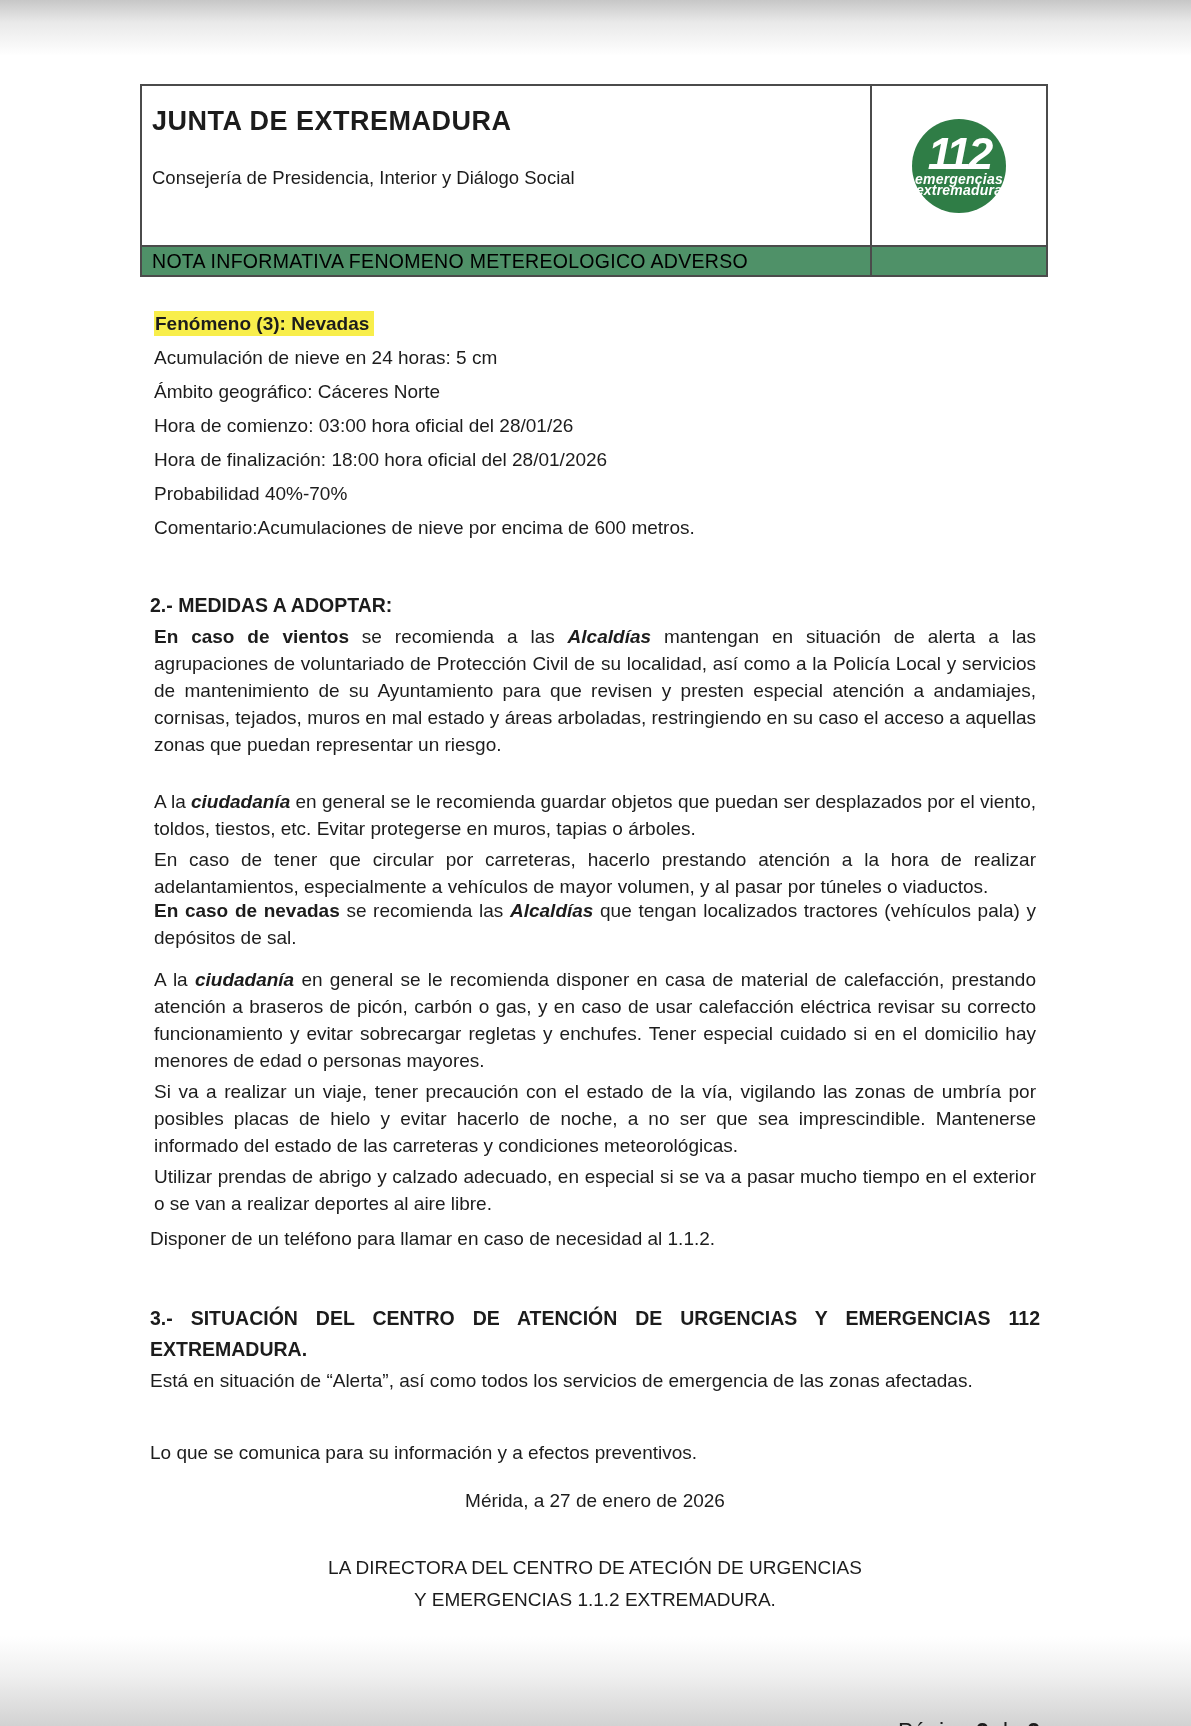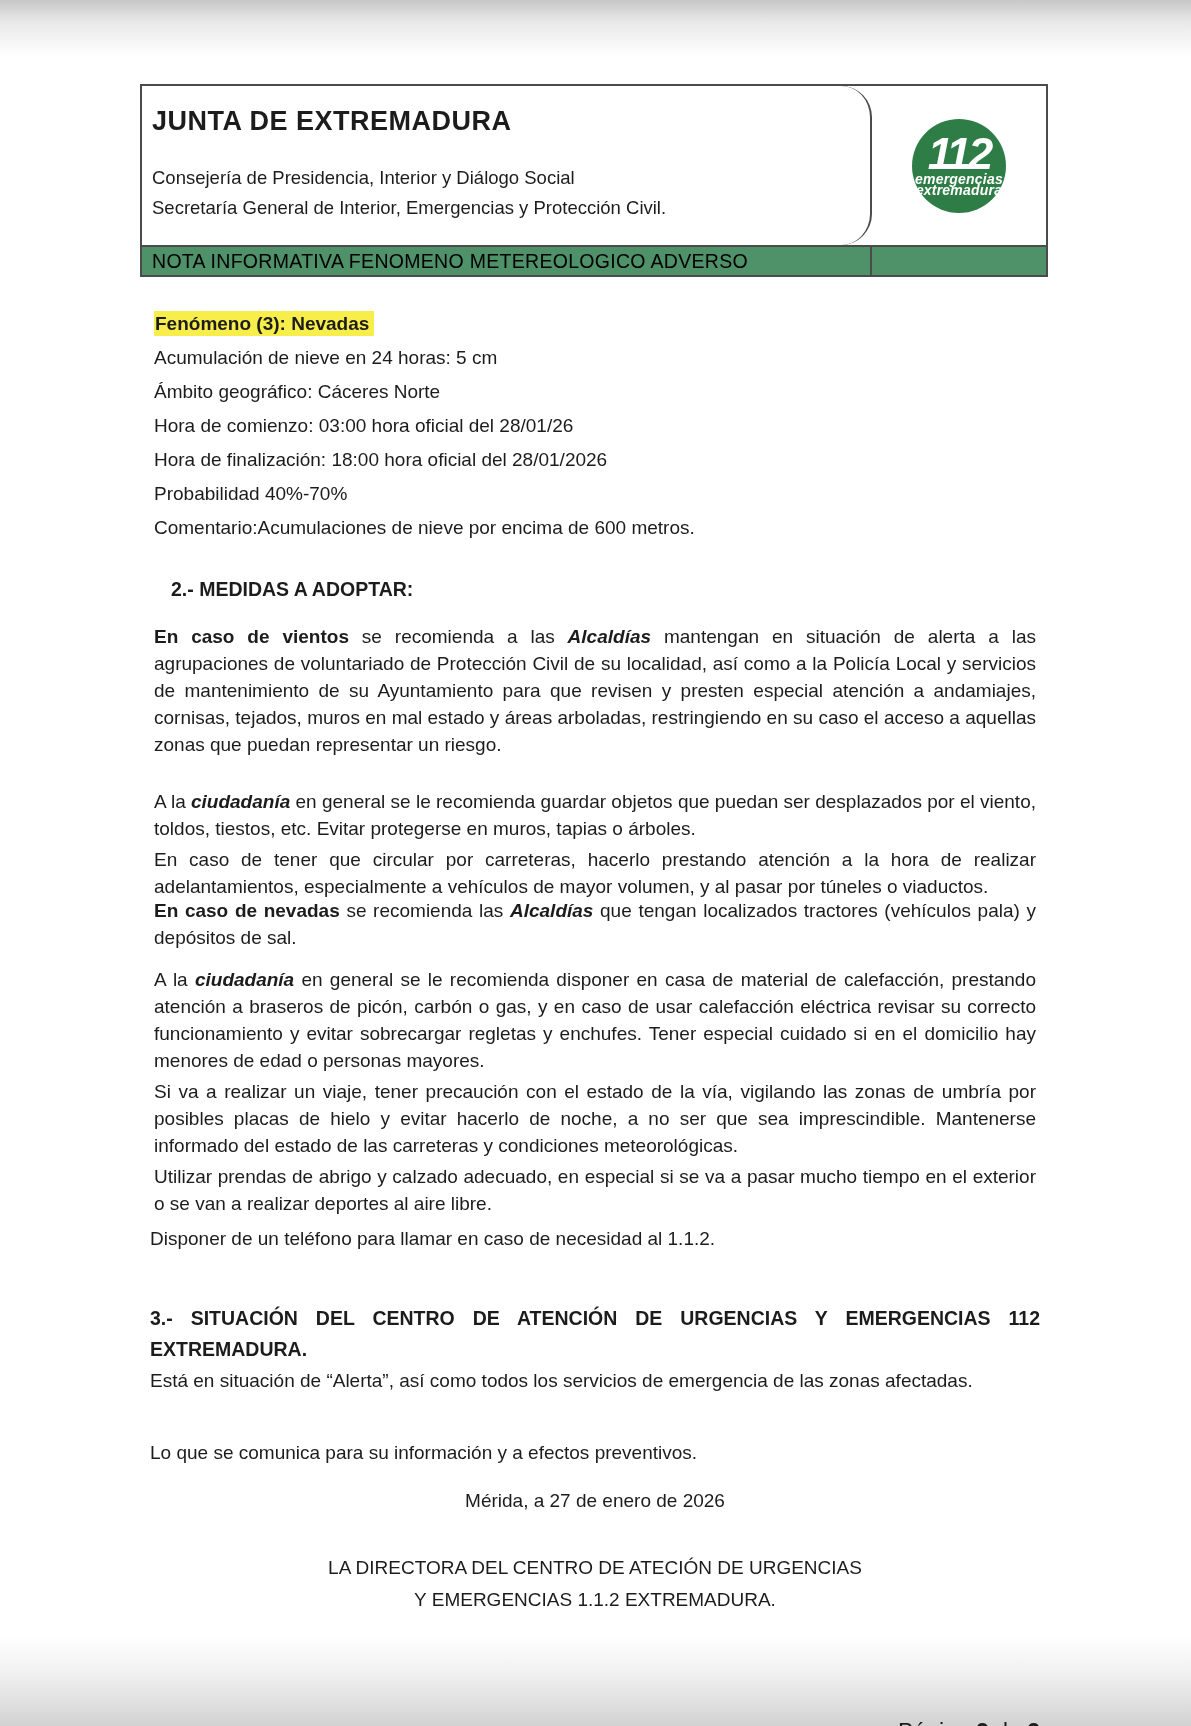--- a/index.html
+++ b/index.html
@@ -17,21 +17,21 @@
   }
   
   .scan-top{position:absolute;left:0;top:0;width:100%;height:56px;
     background:linear-gradient(180deg,#c7c7c7 0%,#e9e9e9 40%,#ffffff 100%);}
   .scan-bottom{position:absolute;left:0;bottom:0;width:100%;height:90px;
     background:linear-gradient(0deg,#d2d2d2 0%,#efefef 55%,#ffffff 100%);}
 
   
   .hdr{position:absolute;left:140px;top:84px;width:908px;border:2px solid #4b4b4b;}
   .hdr-row{display:flex;height:159px;background:#fff;}
-  .hdr-left{width:730px;border-right:2px solid #4b4b4b;padding:20px 10px 0 10px;border-radius:31px;}
+  .hdr-left{width:730px;border-right:2px solid #4b4b4b;padding:20px 10px 0 10px;}
   .hdr-right{flex:1;display:flex;align-items:center;justify-content:center;}
   .org{font-size:27px;font-weight:bold;letter-spacing:0.5px;margin:0 0 26px 0;}
   .dept{font-size:18.5px;line-height:30px;}
   .banner{display:flex;border-top:2px solid #4b4b4b;background:var(--green-bar);height:30px;}
   .banner-left{width:730px;border-right:2px solid #4b4b4b;display:flex;align-items:center;
     color:#000000;font-size:19.5px;letter-spacing:0.3px;padding-left:10px;white-space:nowrap;}
   .banner-right{flex:1;}
   
   .logo{width:94px;height:94px;border-radius:50%;background:var(--green-logo);
     display:flex;flex-direction:column;align-items:center;justify-content:center;
@@ -42,21 +42,21 @@
   
   .blk{position:absolute;left:150px;width:890px;font-size:19px;color:var(--ink);}
   .blk p{margin:4px;}
   .phen{top:305px;}
   .phen p{line-height:30px;white-space:nowrap;}
   .seg-b{font-weight:bold;}
   .seg-bi{font-weight:bold;font-style:italic;}
   .seg-hlb{font-weight:bold;background:var(--yellow-hl);padding:2px 5px 2px 1px;}
   .para{line-height:27px;text-align:justify;}
   .sec-title{font-weight:bold;font-size:19.5px;line-height:31px;}
-  #sec2-title{top:574px;margin-left:21px;}
+  #sec2-title{top:590px;}
   #p1{top:619px;}
   #p2{top:784px;}
   #p3{top:893px;}
   #p4{top:962px;}
   #phone{top:1228px;}
   #sec3-title{top:1303px;text-align:justify;}
   #alert-line{top:1370px;}
   #comm-line{top:1442px;}
   #place-date{top:1490px;text-align:center;}
   #signature{top:1552px;text-align:center;line-height:32px;}
@@ -66,21 +66,20 @@
 <body>
 
 <div class="scan-top"></div>
 <div class="scan-bottom"></div>
 
 <div class="hdr">
   <div class="hdr-row">
     <div class="hdr-left">
       <p class="org">JUNTA DE EXTREMADURA</p>
       <div class="dept">Consejería de Presidencia, Interior y Diálogo Social</div>
-      <div class="dept">Secretaría General de Interior, Emergencias y Protección Civil.</div>
     </div>
     <div class="hdr-right">
       <div class="logo">
         <div class="logo-num">112</div>
         <div class="logo-sub">emergencias</div>
         <div class="logo-sub">extremadura</div>
       </div>
     </div>
   </div>
   <div class="banner">

